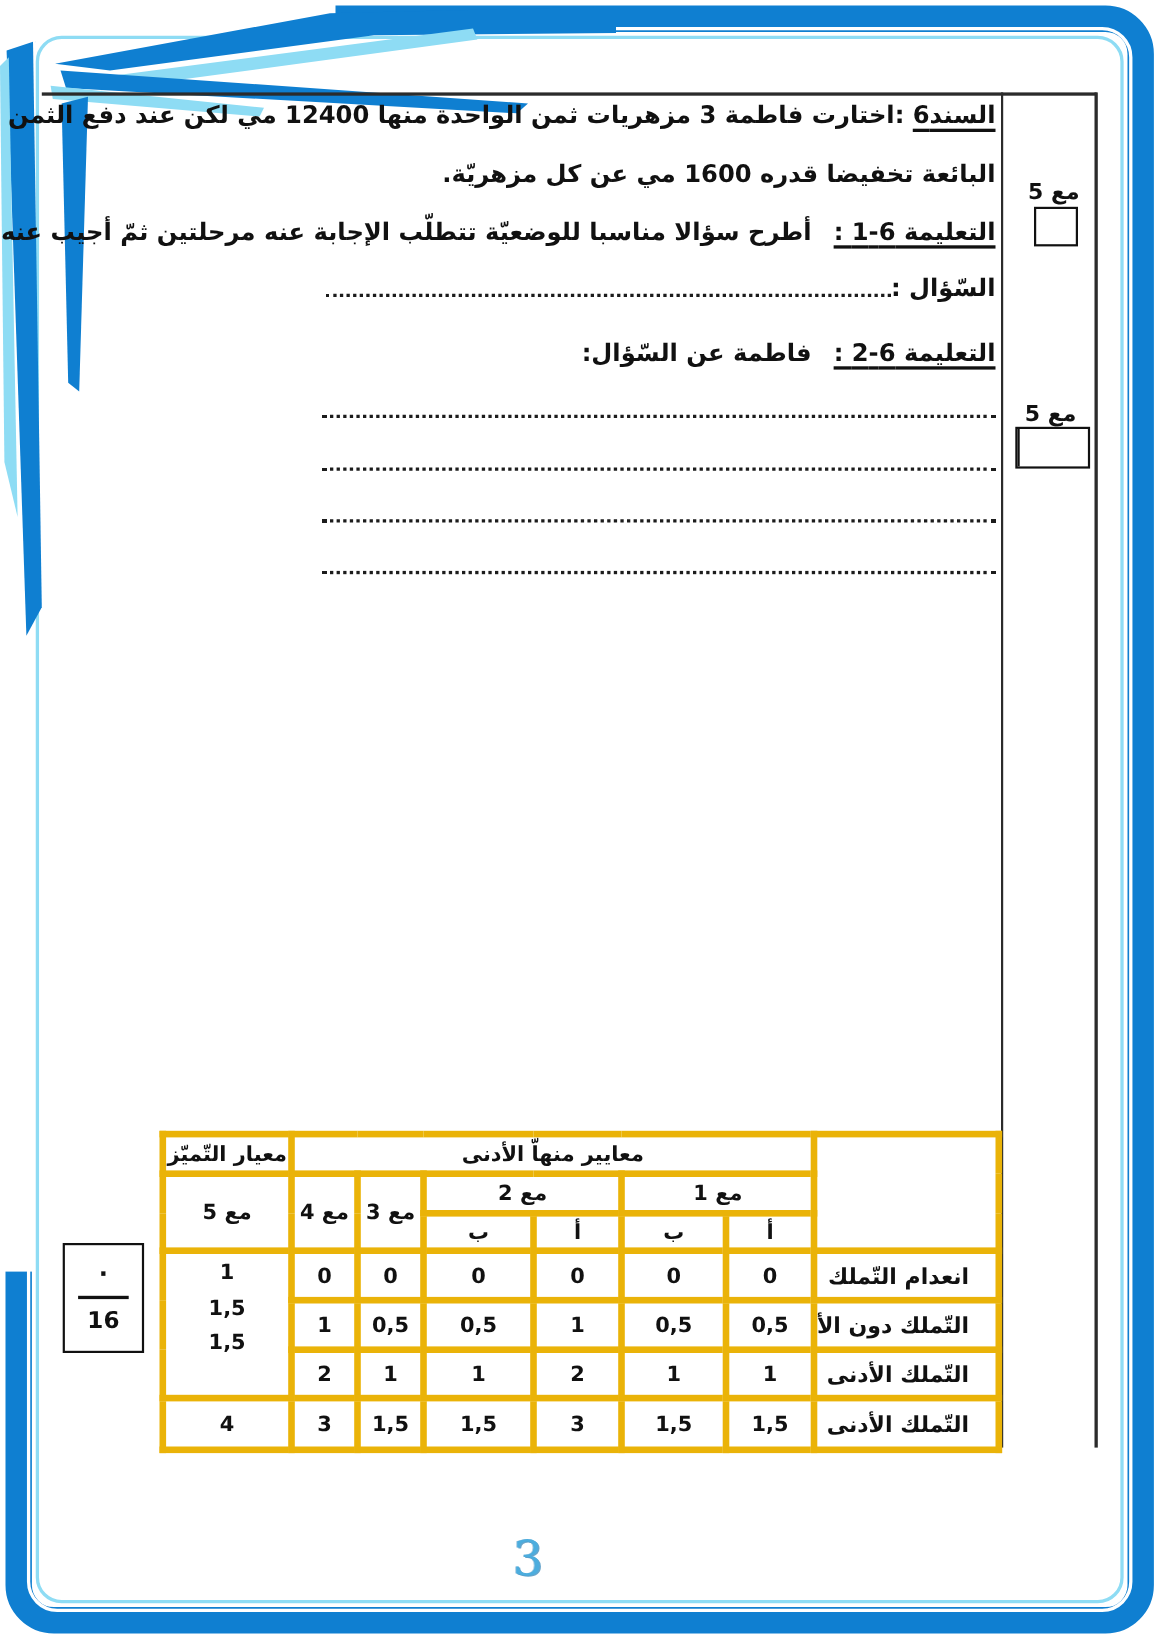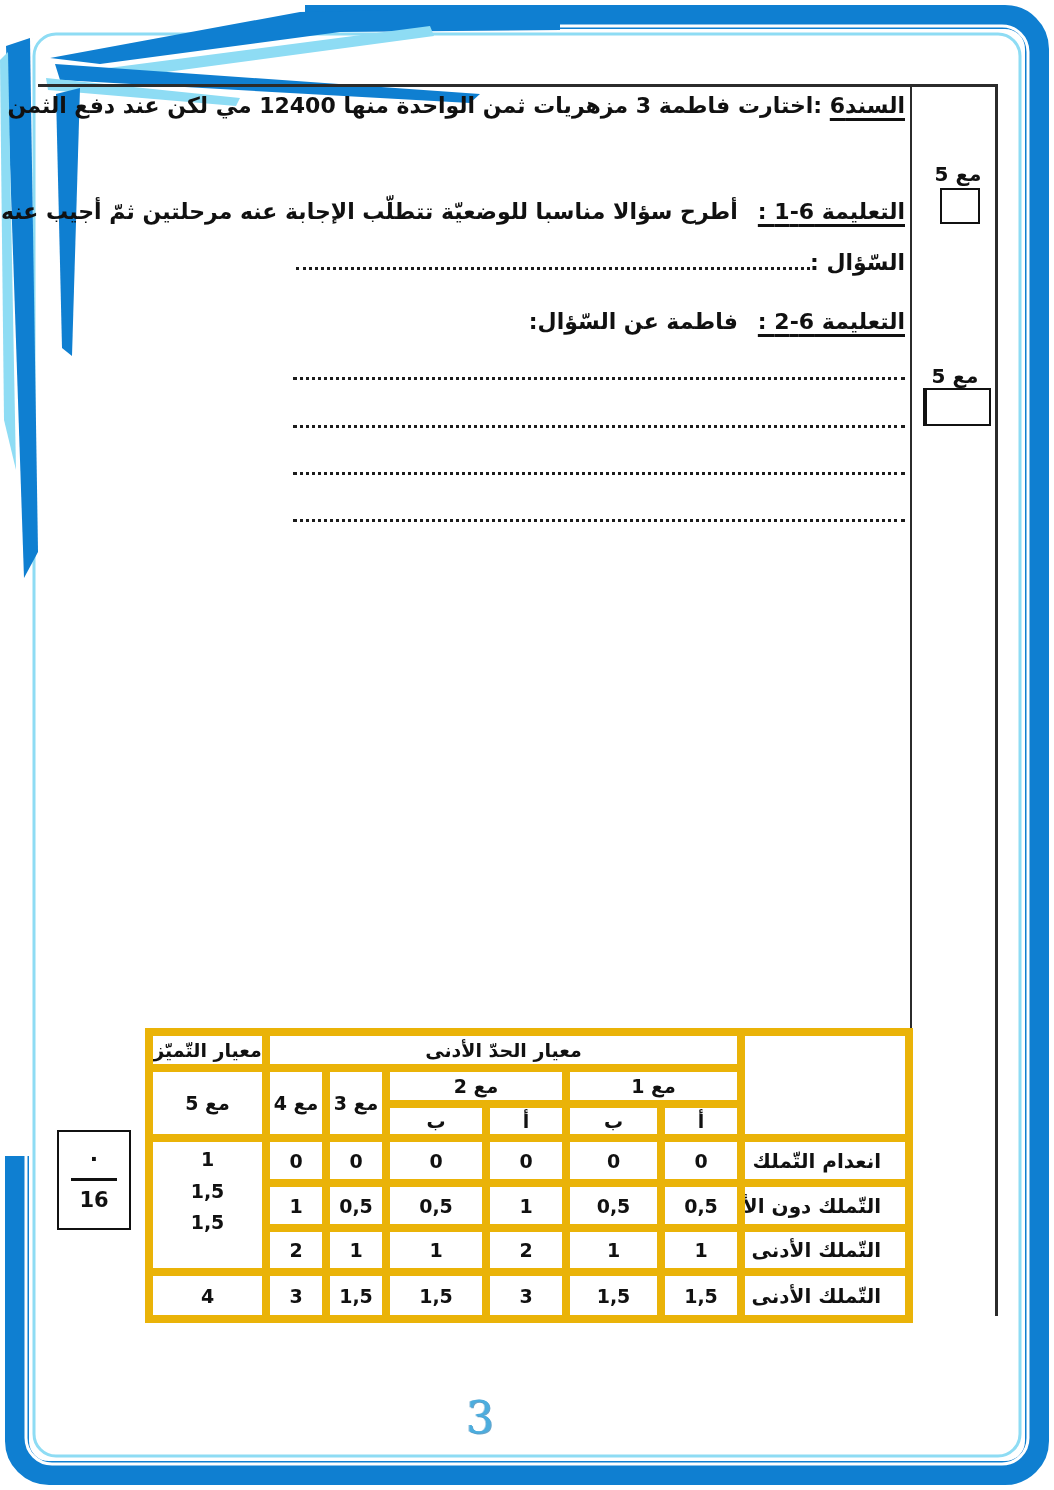--- a/index.html
+++ b/index.html
@@ -37,21 +37,21 @@
   .score-total{font-size:21px;font-weight:bold;}
 
   
   .tbl-title{position:absolute;left:145px;top:955px;width:700px;text-align:center;font-size:22px;font-weight:bold;direction:rtl;z-index:3;}
   table.grading{
     position:absolute;left:145px;top:1028px;width:760px;z-index:3;
     border-collapse:collapse;table-layout:fixed;direction:rtl;
     border:3px solid #111;
   }
   table.grading th,table.grading td{
-    border:8px solid #eab308;font-weight:bold;font-size:19px;
+    border:6px solid #eab308;font-weight:bold;font-size:19px;
     text-align:center;vertical-align:middle;padding:0;overflow:hidden;
   }
   table.grading .row-label{text-align:right;padding-right:24px;font-size:20px;white-space:nowrap;}
   table.grading tr.hr1{height:36px;}
   table.grading tr.hr2{height:36px;}
   table.grading tr.hr3{height:34px;}
   table.grading tr.dr1{height:45px;}
   table.grading tr.dr2{height:45px;}
   table.grading tr.dr3{height:44px;}
   table.grading tr.dr4{height:47px;}
@@ -88,20 +88,23 @@
   </svg>
 
   <div class="layer top-rule"></div>
   <div class="layer v-divider"></div>
   <div class="layer v-right"></div>
 
   <div class="content">
     <div class="t-line" style="top:92px;">
       <span class="ul">السند6</span><span> :</span><span>اختارت فاطمة 3 مزهريات ثمن الواحدة منها 12400 مي لكن عند دفع الثمن منحتها</span>
     </div>
+    <div class="t-line" style="top:145px;">
+      <span>البائعة تخفيضا قدره 1600 مي عن كل مزهريّة.</span>
+    </div>
 
     <div class="t-line" style="top:198px;">
       <span class="ul gap">التعليمة 6-1 :</span><span>أطرح سؤالا مناسبا للوضعيّة تتطلّب الإجابة عنه مرحلتين ثمّ أجيب عنه.</span>
     </div>
 
     <div class="q-row">
       <span>السّؤال :</span>
       <div class="dots"></div>
     </div>
 
@@ -137,21 +140,21 @@
         <col style="width:95px">
         <col style="width:80px">
       <col style="width:100px">
         <col style="width:60px">
         <col style="width:60px">
         <col style="width:117px">
     </colgroup>
     <tbody>
         <tr class="hr1">
       <td rowspan="3"></td>
-      <th colspan="6">معيار الحدّ الأدنى</th>
+      <th colspan="6">معايير منهاّ الأدنى</th>
       <th>معيار التّميّز</th>
     </tr>
     <tr class="hr2">
       <th colspan="2">مع 1</th>
       <th colspan="2">مع 2</th>
       <th rowspan="2">مع 3</th>
       <th rowspan="2">مع 4</th>
       <th rowspan="2">مع 5</th>
     </tr>
     <tr class="hr3">

